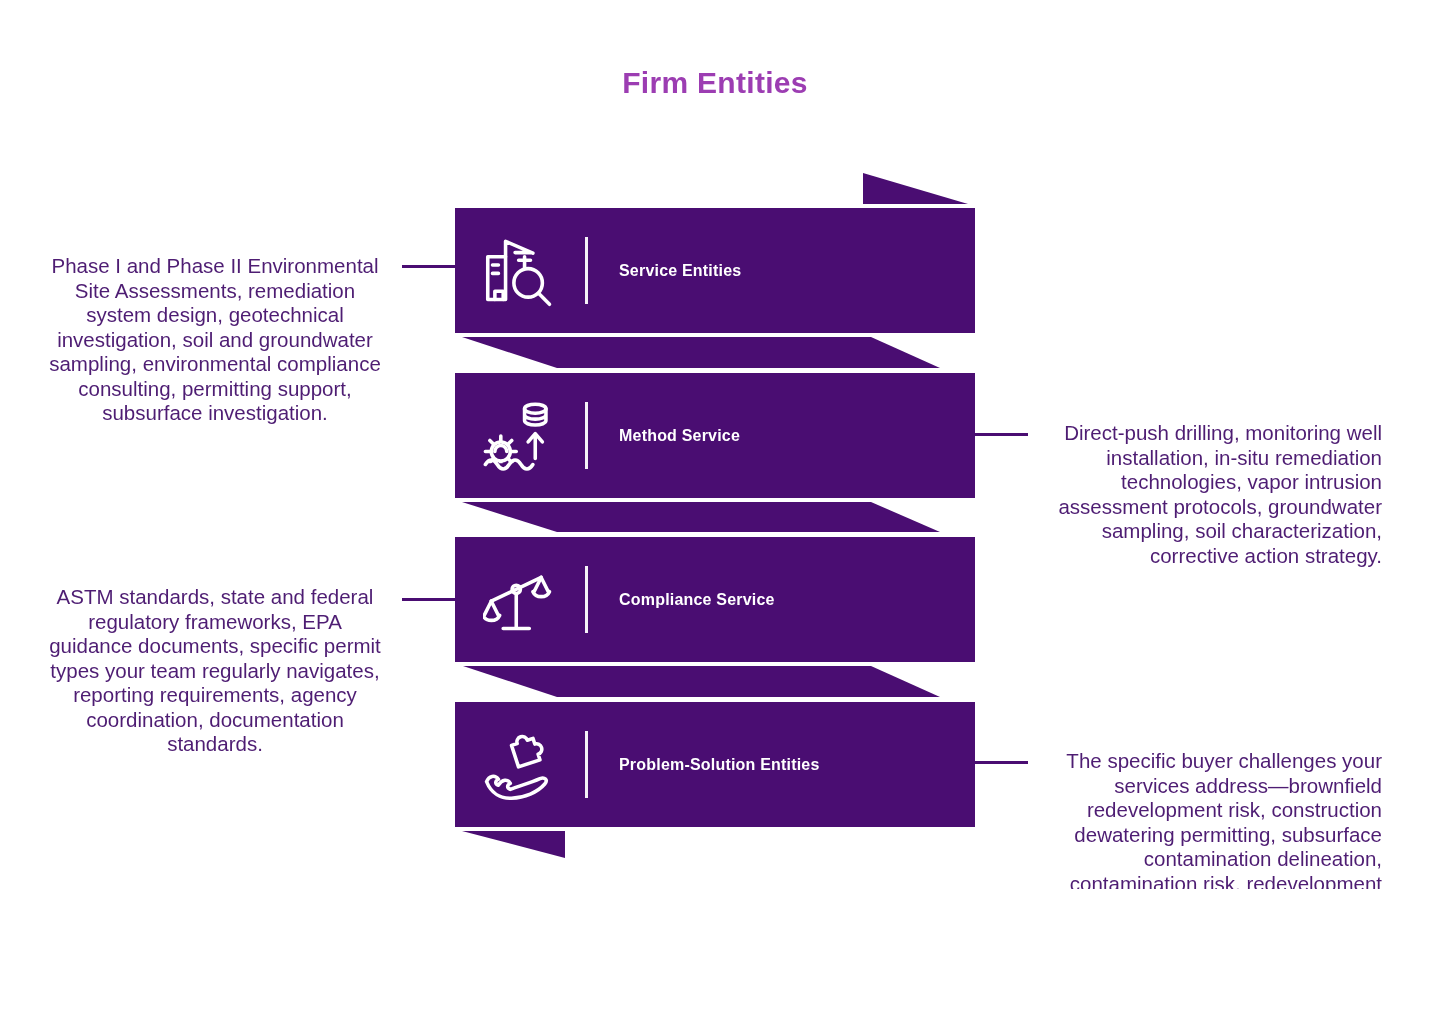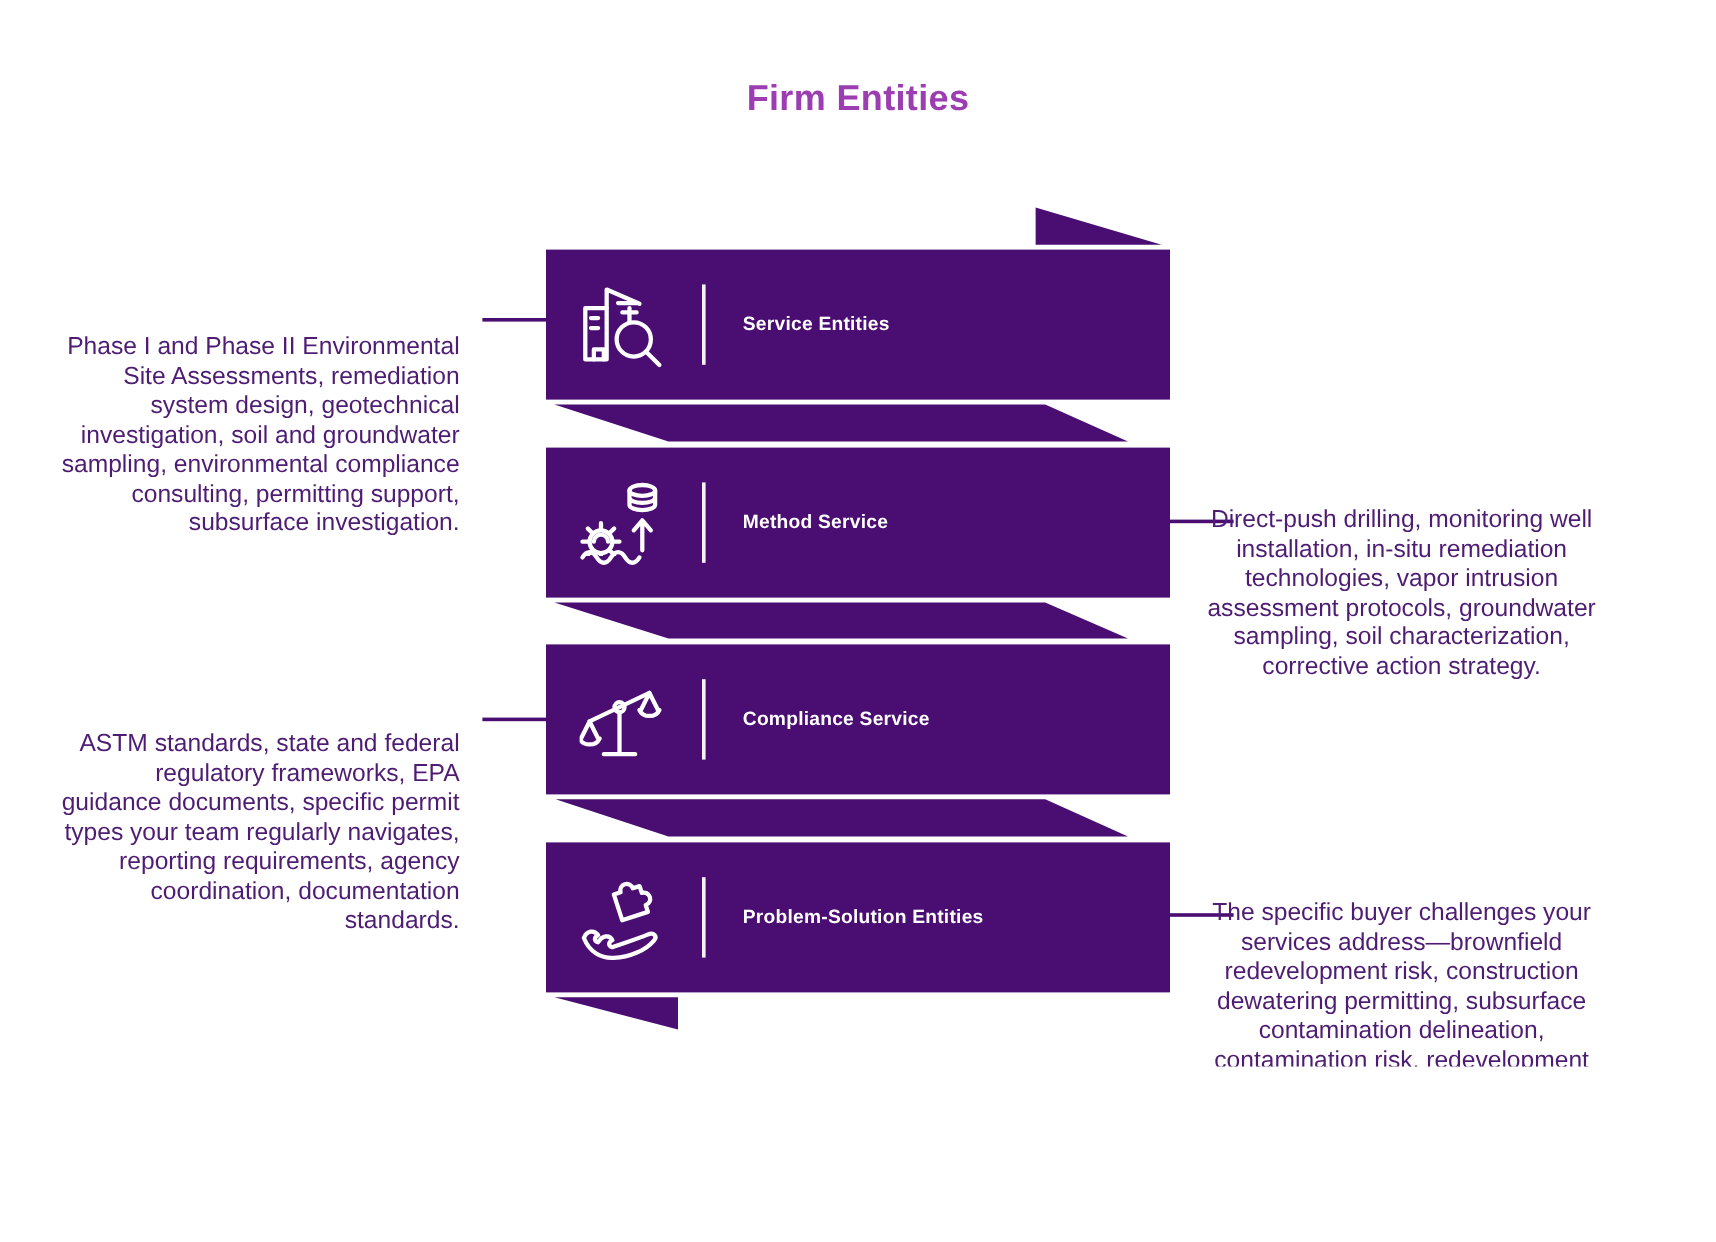--- a/index.html
+++ b/index.html
@@ -33,22 +33,22 @@
     font-size:16px;font-weight:bold;color:var(--banner_text,#fff);
     letter-spacing:.2px;white-space:nowrap;
   }
   .conn{
     position:absolute;width:53px;height:3px;background:var(--banner,#4a0d72);
   }
   .desc{
     position:absolute;width:336px;
     font-size:20.5px;line-height:24.5px;color:var(--text,#4e1d73);
   }
-  .desc.left-side{left:47px;text-align:right;margin-top:23px;}
-  .desc.right-side{left:1000px;text-align:center;}
+  .desc.left-side{left:47px;text-align:center;}
+  .desc.right-side{left:1046px;text-align:right;}
   .icon g{fill:none;stroke:#fff;stroke-width:3;stroke-linecap:round;stroke-linejoin:round;}
 </style>
 </head>
 <body>
 
 <div class="canvas">
 
   <div class="title">Firm Entities</div>
 
   <svg class="folds" width="1430" height="1035" viewBox="0 0 1430 1035">

